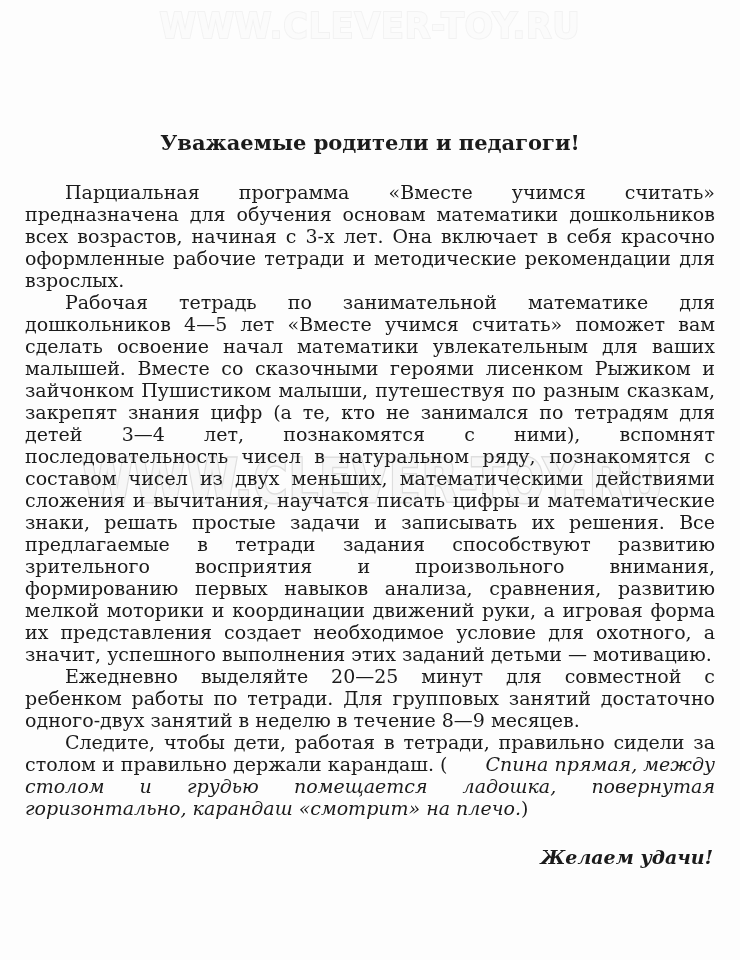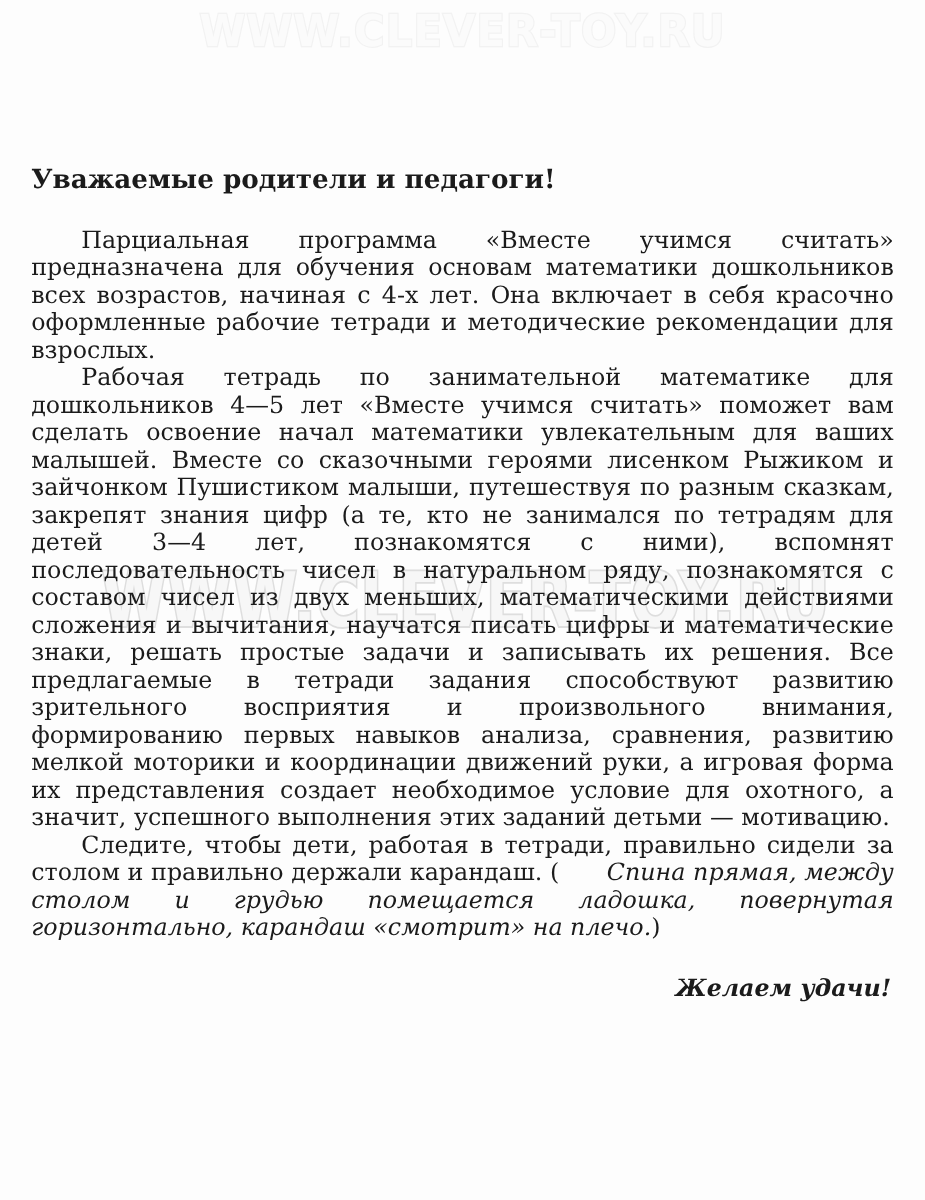--- a/index.html
+++ b/index.html
@@ -49,20 +49,21 @@
     position: relative;
     z-index: 1;
     padding: 131px 25px 0 25px;
     font-size: 19px;
     line-height: 22px;
     text-align: justify;
   }
   .title {
     font-size: 21px;
     font-weight: bold;
+    text-align: center;
     text-indent: 0;
     margin: 0 0 26px 0;
     line-height: 24px;
   }
   .content p {
     margin: 0;
     text-indent: 40px;
   }
   .content em {
     font-style: italic;
@@ -83,25 +84,26 @@
 <div class="page">
 
   <div class="watermark wm-top">WWW.CLEVER-TOY.RU</div>
 
   <div class="watermark wm-mid">WWW.CLEVER-TOY.RU</div>
 
   <div class="content">
 
     <h1 class="title">Уважаемые родители и педагоги!</h1>
 
-    <p>Парциальная программа «Вместе учимся считать» предназначена для обучения основам математики дошкольников всех возрастов, начиная с 4-х лет. Она включает в себя красочно оформленные рабочие тетради и методические рекомендации для взрослых.</p>
+    <p>Парциальная программа «Вместе учимся считать» предназначена для обучения основам математики дошкольников всех возрастов, начиная с 3-х лет. Она включает в себя красочно оформленные рабочие тетради и методические рекомендации для взрослых.</p>
 
     <p>Рабочая тетрадь по занимательной математике для дошкольников 4—5 лет «Вместе учимся считать» поможет вам сделать освоение начал математики увлекательным для ваших малышей. Вместе со сказочными героями лисенком Рыжиком и зайчонком Пушистиком малыши, путешествуя по разным сказкам, закрепят знания цифр (а те, кто не занимался по тетрадям для детей 3—4 лет, познакомятся с ними), вспомнят последовательность чисел в натуральном ряду, познакомятся с составом чисел из двух меньших, математическими действиями сложения и вычитания, научатся писать цифры и математические знаки, решать простые задачи и записывать их решения. Все предлагаемые в тетради задания способствуют развитию зрительного восприятия и произвольного внимания, формированию первых навыков анализа, сравнения, развитию мелкой моторики и координации движений руки, а игровая форма их представления создает необходимое условие для охотного, а значит, успешного выполнения этих заданий детьми — мотивацию.</p>
 
 
+    <p>Ежедневно выделяйте 20—25 минут для совместной с ребенком работы по тетради. Для групповых занятий достаточно одного-двух занятий в неделю в течение 8—9 месяцев.</p>
 
     <p>
       <span>Следите, чтобы дети, работая в тетради, правильно сидели за столом и правильно держали карандаш. (</span><em>Спина прямая, между столом и грудью помещается ладошка, повернутая горизонтально, карандаш «смотрит» на плечо.</em><span>)</span>
     </p>
 
 
     <div class="signature">Желаем удачи!</div>
 
   </div>
 </div>

